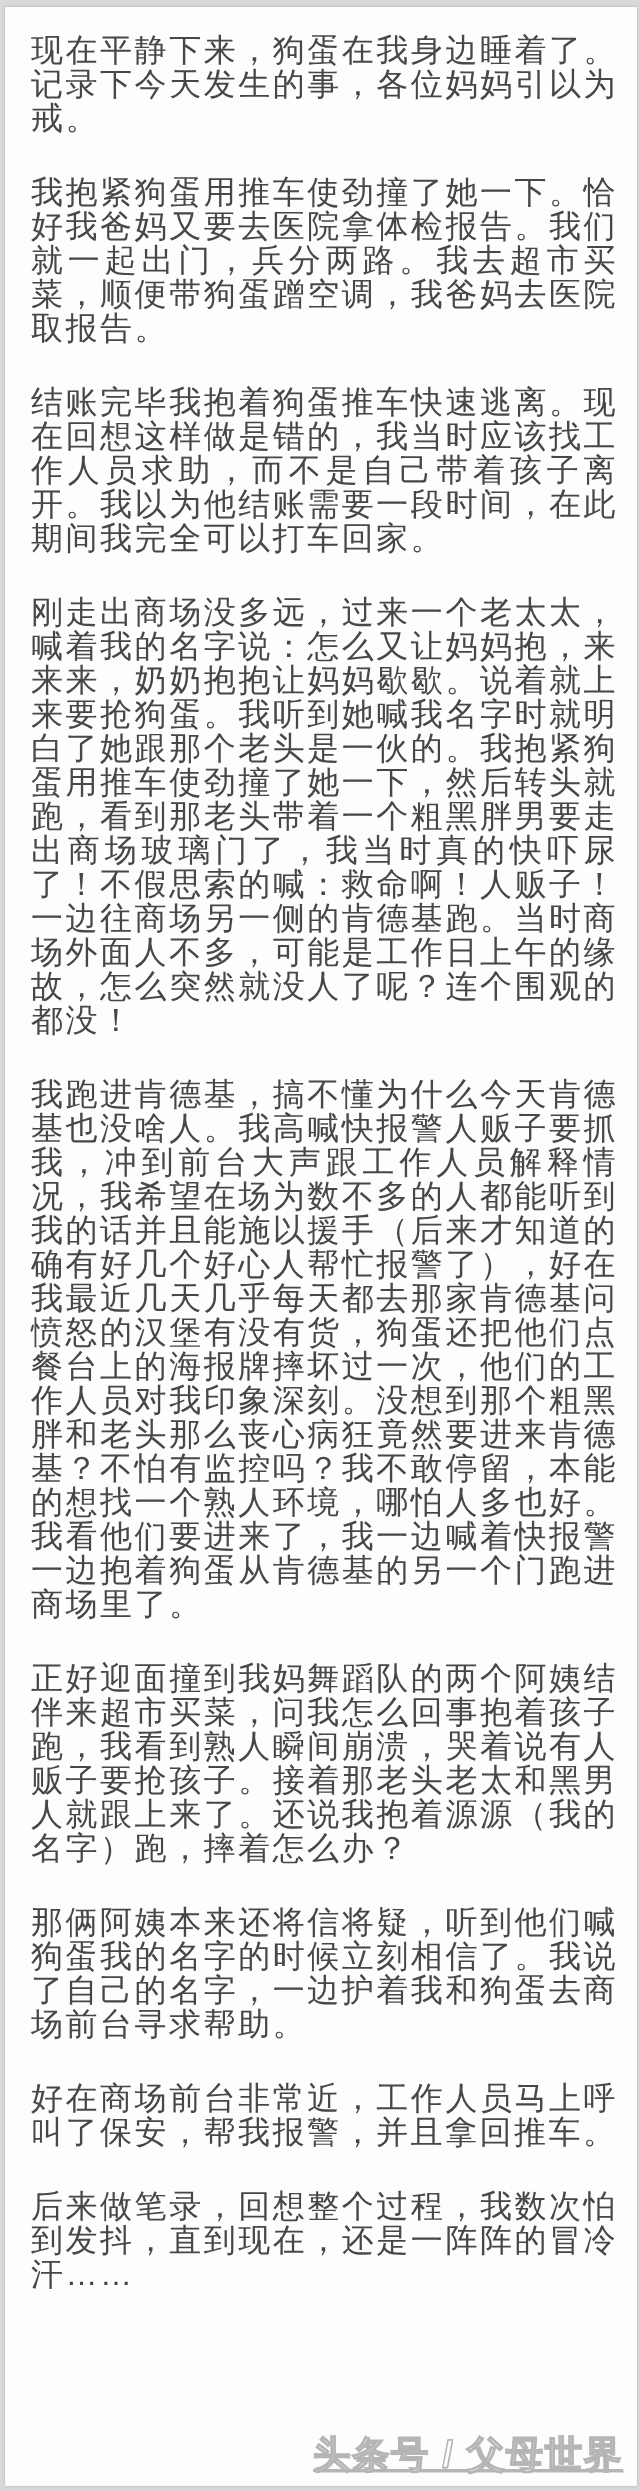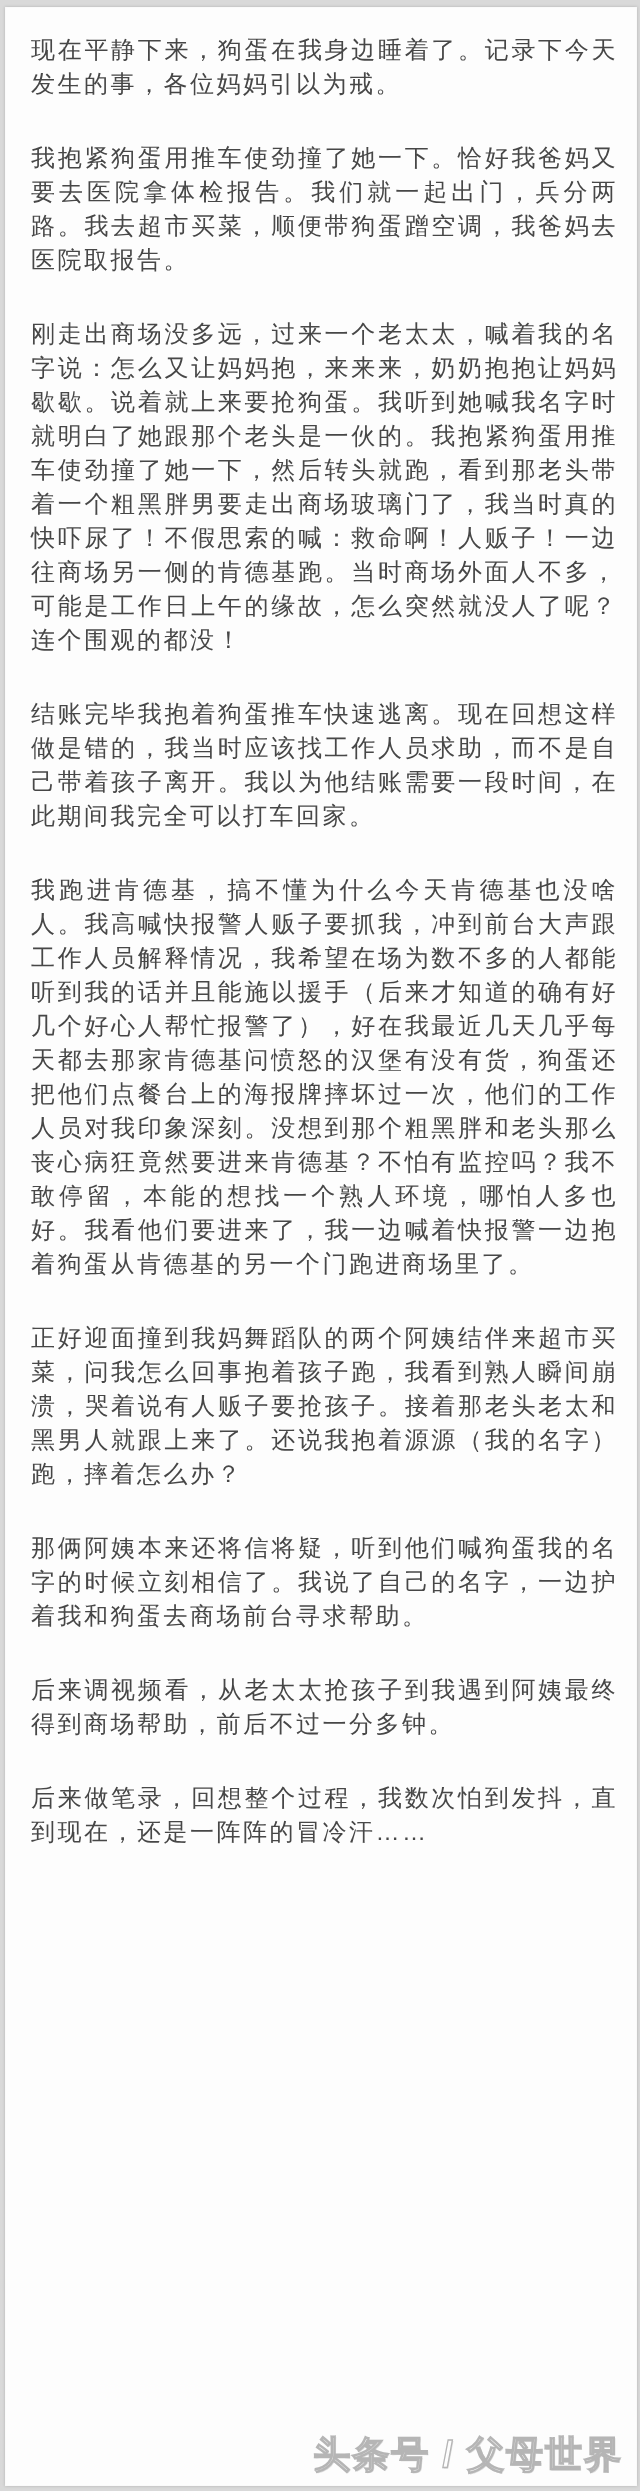--- a/index.html
+++ b/index.html
@@ -26,21 +26,21 @@
   .article {
     position: absolute;
     left: 0;
     top: 0;
     right: 0;
     padding: 26px 19px 60px 26px;
     box-sizing: border-box;
   }
   .article p {
     margin: 0 0 40px 0;
-    font-size: 24px;
+    font-size: 32px;
     line-height: 34px;
     letter-spacing: 2.5px;
     color: #474747;
     text-align: justify;
     text-justify: inter-ideograph;
     word-break: break-all;
   }
   .article p:last-child {
     margin-bottom: 4px;
   }
@@ -49,31 +49,32 @@
     right: 14px;
     bottom: 6px;
     font-size: 37px;
     font-weight: 700;
     letter-spacing: 2px;
     color: rgba(255,255,255,0.92);
     -webkit-text-stroke: 1.3px #b5b5b5;
     text-shadow: 1px 1px 0 rgba(160,160,160,0.35);
     white-space: nowrap;
     pointer-events: none;
+    text-decoration: underline;
   }
 </style>
 </head>
 <body>
 
 <div class="page">
   <div class="article">
     <p>现在平静下来，狗蛋在我身边睡着了。记录下今天发生的事，各位妈妈引以为戒。</p>
     <p>我抱紧狗蛋用推车使劲撞了她一下。恰好我爸妈又要去医院拿体检报告。我们就一起出门，兵分两路。我去超市买菜，顺便带狗蛋蹭空调，我爸妈去医院取报告。</p>
+    <p>结账完毕我抱着狗蛋推车快速逃离。现在回想这样做是错的，我当时应该找工作人员求助，而不是自己带着孩子离开。我以为他结账需要一段时间，在此期间我完全可以打车回家。</p>
     <p>刚走出商场没多远，过来一个老太太，喊着我的名字说：怎么又让妈妈抱，来来来，奶奶抱抱让妈妈歇歇。说着就上来要抢狗蛋。我听到她喊我名字时就明白了她跟那个老头是一伙的。我抱紧狗蛋用推车使劲撞了她一下，然后转头就跑，看到那老头带着一个粗黑胖男要走出商场玻璃门了，我当时真的快吓尿了！不假思索的喊：救命啊！人贩子！一边往商场另一侧的肯德基跑。当时商场外面人不多，可能是工作日上午的缘故，怎么突然就没人了呢？连个围观的都没！</p>
-    <p>结账完毕我抱着狗蛋推车快速逃离。现在回想这样做是错的，我当时应该找工作人员求助，而不是自己带着孩子离开。我以为他结账需要一段时间，在此期间我完全可以打车回家。</p>
     <p>我跑进肯德基，搞不懂为什么今天肯德基也没啥人。我高喊快报警人贩子要抓我，冲到前台大声跟工作人员解释情况，我希望在场为数不多的人都能听到我的话并且能施以援手（后来才知道的确有好几个好心人帮忙报警了），好在我最近几天几乎每天都去那家肯德基问愤怒的汉堡有没有货，狗蛋还把他们点餐台上的海报牌摔坏过一次，他们的工作人员对我印象深刻。没想到那个粗黑胖和老头那么丧心病狂竟然要进来肯德基？不怕有监控吗？我不敢停留，本能的想找一个熟人环境，哪怕人多也好。我看他们要进来了，我一边喊着快报警一边抱着狗蛋从肯德基的另一个门跑进商场里了。</p>
     <p>正好迎面撞到我妈舞蹈队的两个阿姨结伴来超市买菜，问我怎么回事抱着孩子跑，我看到熟人瞬间崩溃，哭着说有人贩子要抢孩子。接着那老头老太和黑男人就跟上来了。还说我抱着源源（我的名字）跑，摔着怎么办？</p>
     <p>那俩阿姨本来还将信将疑，听到他们喊狗蛋我的名字的时候立刻相信了。我说了自己的名字，一边护着我和狗蛋去商场前台寻求帮助。</p>
-    <p>后来调视频看，从老太太抢孩子到我遇到阿姨最终得到商场帮助，前后不过一分多钟。</p>
+    <p>好在商场前台非常近，工作人员马上呼叫了保安，帮我报警，并且拿回推车。</p>
     <p>后来做笔录，回想整个过程，我数次怕到发抖，直到现在，还是一阵阵的冒冷汗……</p>
   </div>
   <div class="watermark">头条号 / 父母世界</div>
 </div>
 
 </body></html>

